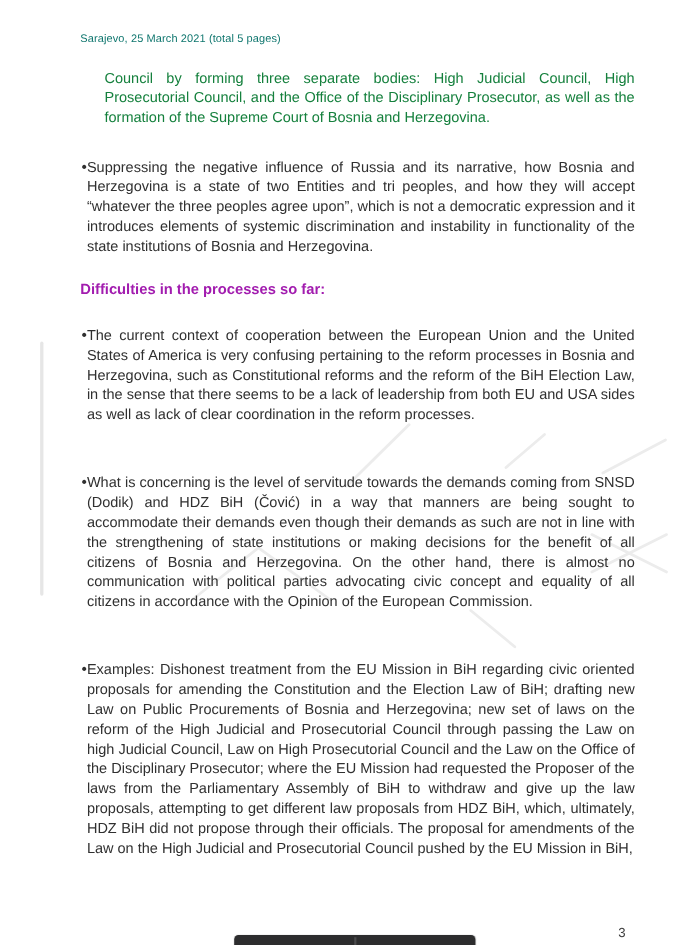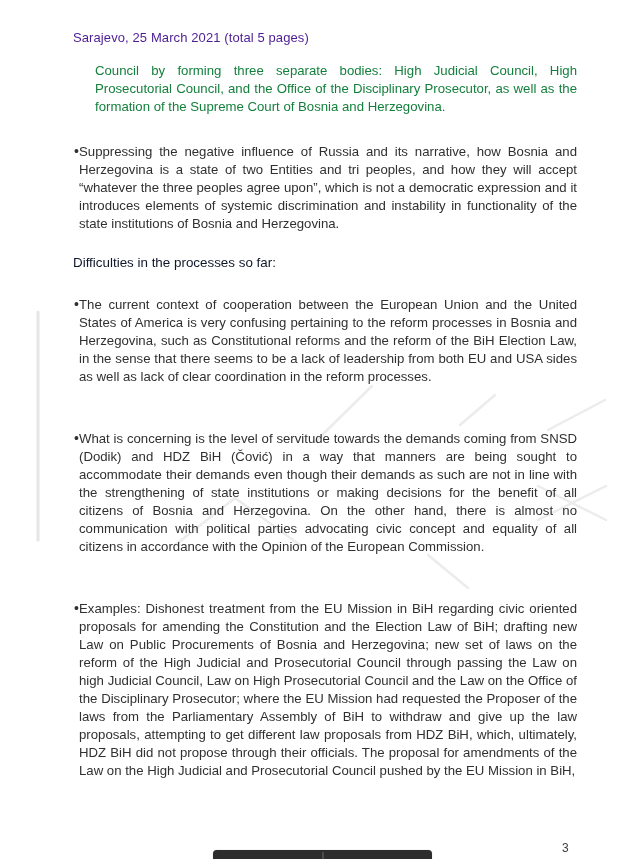--- a/index.html
+++ b/index.html
@@ -23,23 +23,23 @@
   .watermark {
     position: absolute;
     left: 0; top: 0;
     width: 632px; height: 859px;
     pointer-events: none;
   }
   .date-line {
     position: absolute;
     left: 73px;
     top: 30px;
-    font-size: 13px;
+    font-size: 10px;
     letter-spacing: 0.1px;
-    color: #4c1d95;
+    color: #0f766e;
   }
   .para {
     position: absolute;
     left: 95px;
     width: 482px;
     font-size: 13.2px;
     line-height: 18px;
     text-align: justify;
     color: #15803d;
   }
@@ -64,22 +64,22 @@
   }
   .b-russia       { top: 143px; }
   .b-cooperation  { top: 296px; }
   .b-servitude    { top: 430px; }
   .b-examples     { top: 600px; }
   .section-heading {
     position: absolute;
     left: 73px;
     top: 255px;
     font-size: 13.4px;
-    font-weight: normal;
-    color: #0f172a;
+    font-weight: bold;
+    color: #a21caf;
   }
   .bottom-toolbar {
     position: absolute;
     left: 213px;
     top: 850px;
     width: 219px;
     height: 14px;
     background: #2d2d2e;
     border-radius: 4px 4px 0 0;
     box-shadow: 0 0 1px rgba(0,0,0,0.4);

